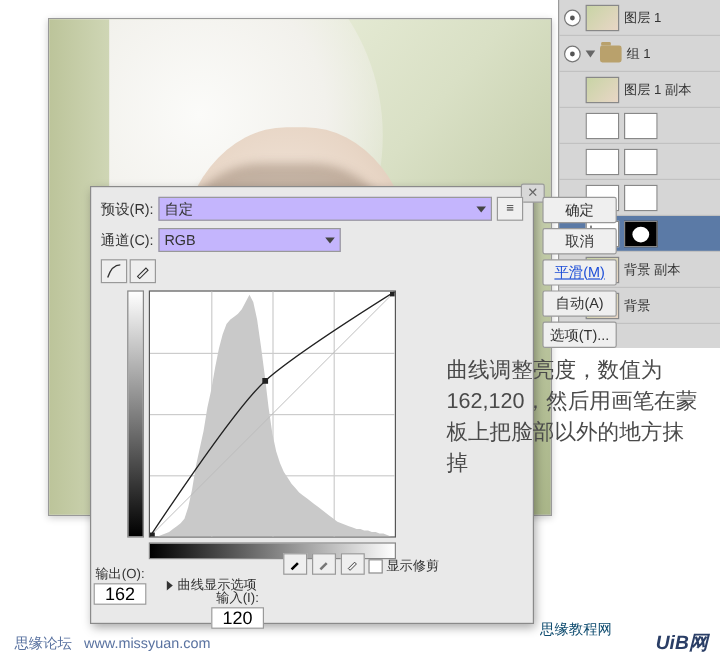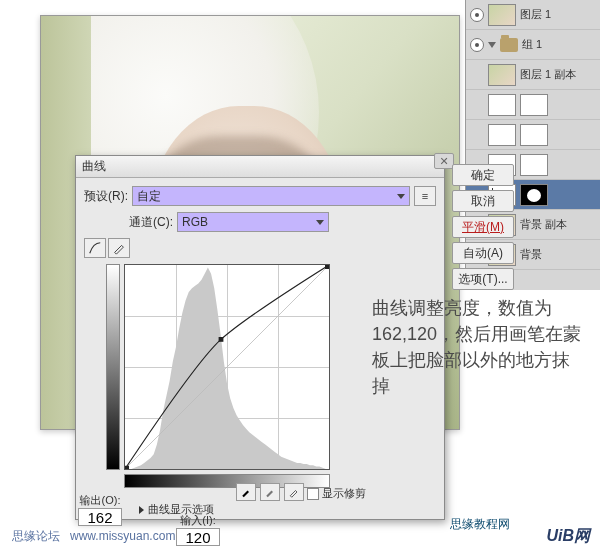--- a/index.html
+++ b/index.html
@@ -65,21 +65,21 @@
 .eyedrop svg { width:12px; height:12px; }
 
 .disp-opt { position:absolute; left: 48px; bottom: 2px; display:flex; align-items:center; gap:4px; font-size:11px;margin-left:15px; }
 .disp-arrow { width:0;height:0;border-top:4px solid transparent;border-bottom:4px solid transparent;border-left:5px solid #333; }
 
 .show-clip { position:absolute; right:78px; bottom:18px; display:flex; align-items:center; gap:3px; font-size:11px; }
 .chk { width:12px; height:12px; border:1px solid #888; background:#fff; }
 
 .right-btns { position:absolute; right:-70px; top:8px; width:62px; display:flex; flex-direction:column; gap:4px; }
 .btn { height:22px; background:#efefef; border:1px solid #999; font-size:12px; display:flex; align-items:center; justify-content:center; border-radius:2px; }
-.btn.dis { color:#b91c1c;text-decoration:underline; }
+.btn.dis { color:#1d4ed8;text-decoration:underline; }
 
 .anno { position:absolute; right:18px; top:295px; width:210px; font-size:18px; color:#4a4a4a; line-height:1.45; font-weight:400; }
 
 .credit-l { position:absolute; left:12px; bottom:6px; font-size:12px; color:#5972a0; }
 .credit-r { position:absolute; right:90px; bottom:18px; font-size:12px; color:#0c4a6e; }
 .logo { position:absolute; right:10px; bottom:4px; font-size:16px; font-weight:700; color:#3d5a8f; font-style:italic; }
 .logo span { color:#2a3e66; }
 </style>
 </head>
 <body>
@@ -133,35 +133,32 @@
   </div>
   <div class="layer-row">
     <span class="eye-ico"></span>
     <span class="thumb photo"></span>
     <span class="label">背景</span>
   </div>
 </div>
 
 <div class="curves-dialog">
   <div class="dlg-close">✕</div>
-  <div class="dlg-titlebar">
-    <span>曲线</span>
-  </div>
   <div class="dlg-body">
 
     <div class="row">
       <span class="lbl">预设(R):</span>
       <div class="select">
         <span>自定</span>
         <span class="arr"></span>
       </div>
       <span class="tool-btn">≡</span>
     </div>
 
-    <div class="row" style="width:200px;margin-left:45px;">
+    <div class="row" style="width:200px;">
       <span class="lbl">通道(C):</span>
       <div class="select">
         <span>RGB</span>
         <span class="arr"></span>
       </div>
     </div>
 
     <div class="curve-tools">
       <span class="tool-btn">
         <svg viewBox="0 0 16 16" width="14" height="14">

